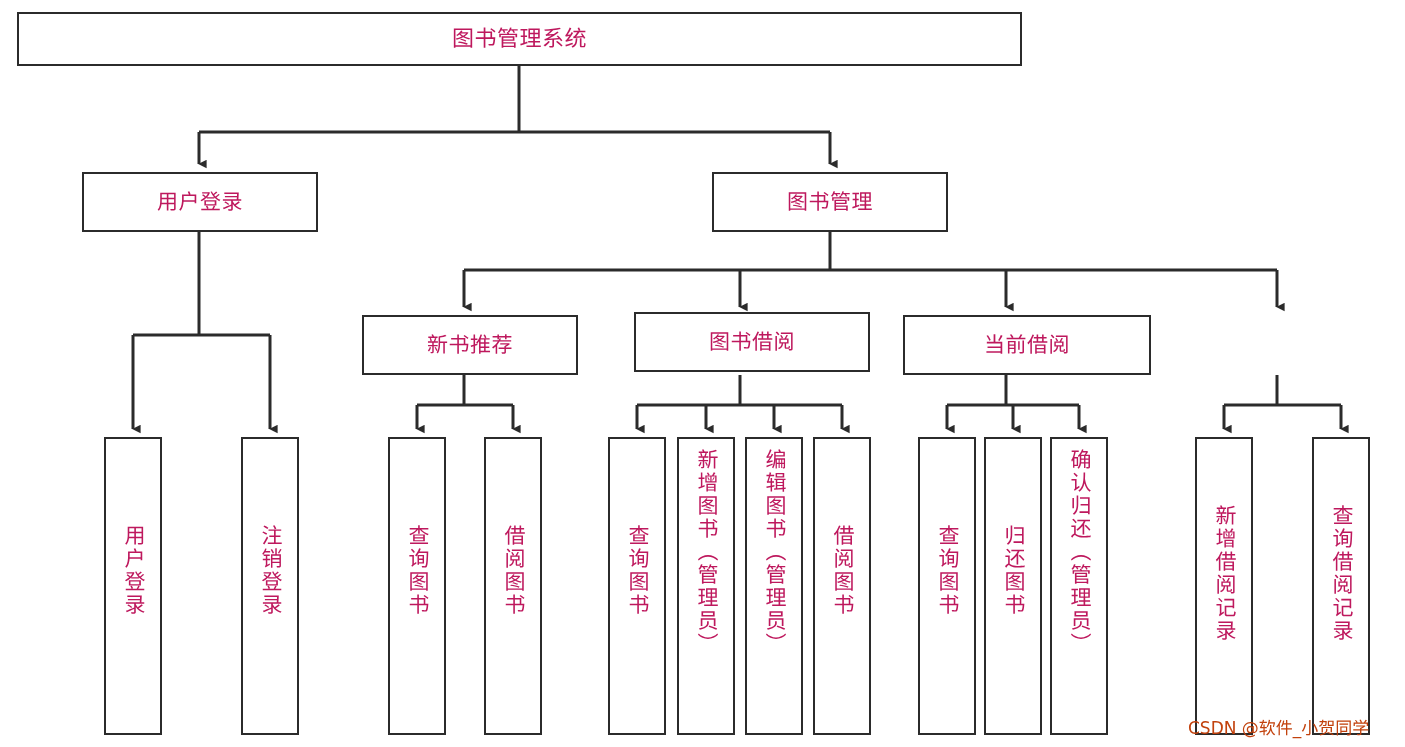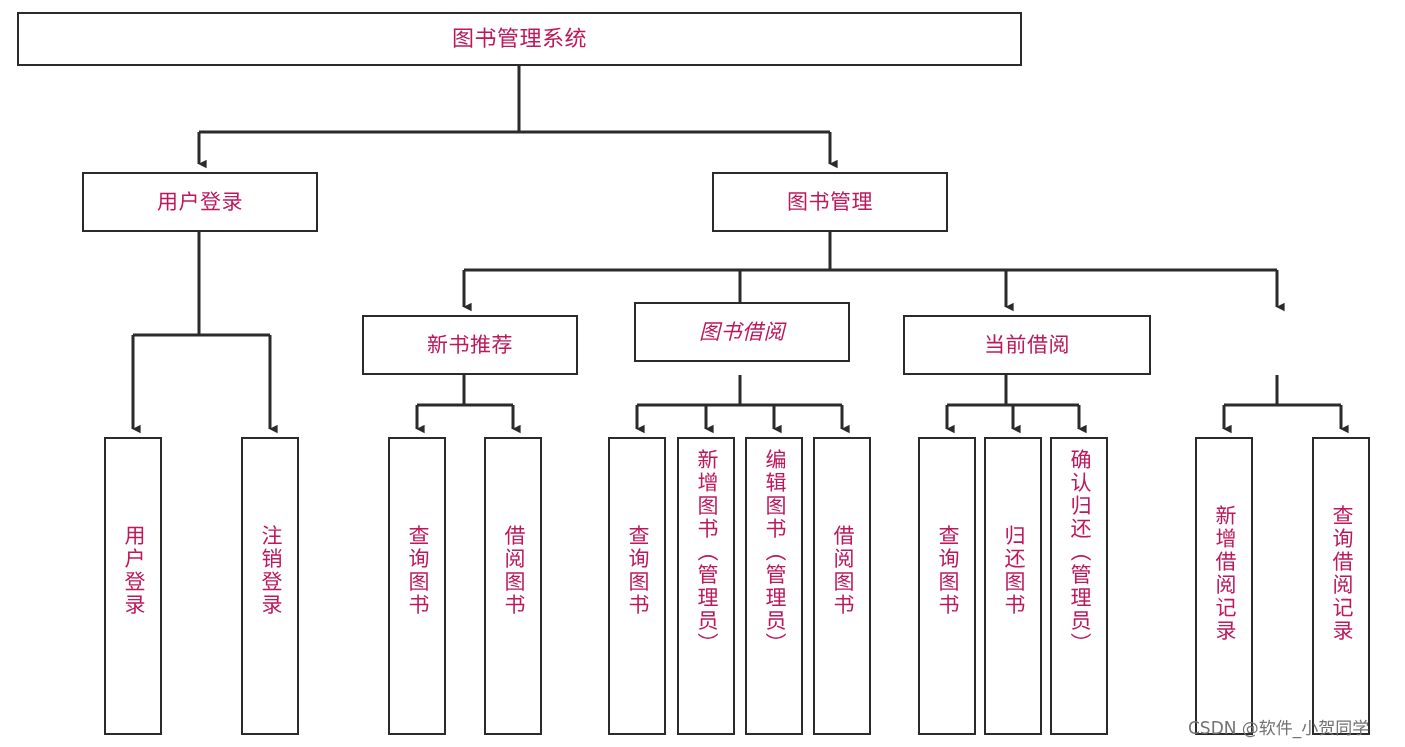--- a/index.html
+++ b/index.html
@@ -72,21 +72,21 @@
     margin-top: 78px;
   }
   .node.vert.top .node-label {
     margin-top: 2px;
   }
   #watermark {
     position: absolute;
     left: 1188px;
     top: 714px;
     font-size: 17px;
-    color: #737373;
+    color: #c2410c;
     white-space: nowrap;
     z-index: 5;
     font-family: "DejaVu Sans", "Liberation Sans", sans-serif;
   }
 </style>
 </head>
 <body>
 
 <div id="diagram-root">
 
@@ -149,21 +149,21 @@
   </div>
 
   <div class="node horiz" style="left:712px; top:172px; width:236px; height:60px;">
     <span class="node-label">图书管理</span>
   </div>
 
   <div class="node horiz" style="left:362px; top:315px; width:216px; height:60px;">
     <span class="node-label">新书推荐</span>
   </div>
 
-  <div class="node horiz" style="left:634px; top:302px; width:216px; height:60px;font-style:italic;">
+  <div class="node horiz" style="left:634px; top:312px; width:236px; height:60px;">
     <span class="node-label">图书借阅</span>
   </div>
 
   <div class="node horiz" style="left:903px; top:315px; width:248px; height:60px;">
     <span class="node-label">当前借阅</span>
   </div>
 
 
   <div class="node vert mid2" style="left:104px; top:437px; width:58px; height:298px;">
     <span class="node-label">用户登录</span>

